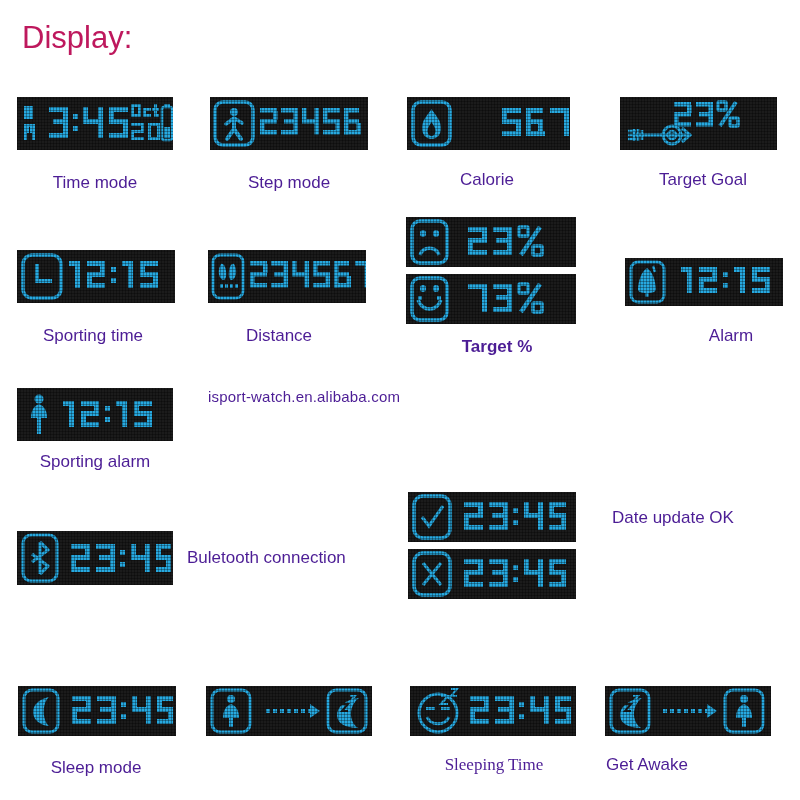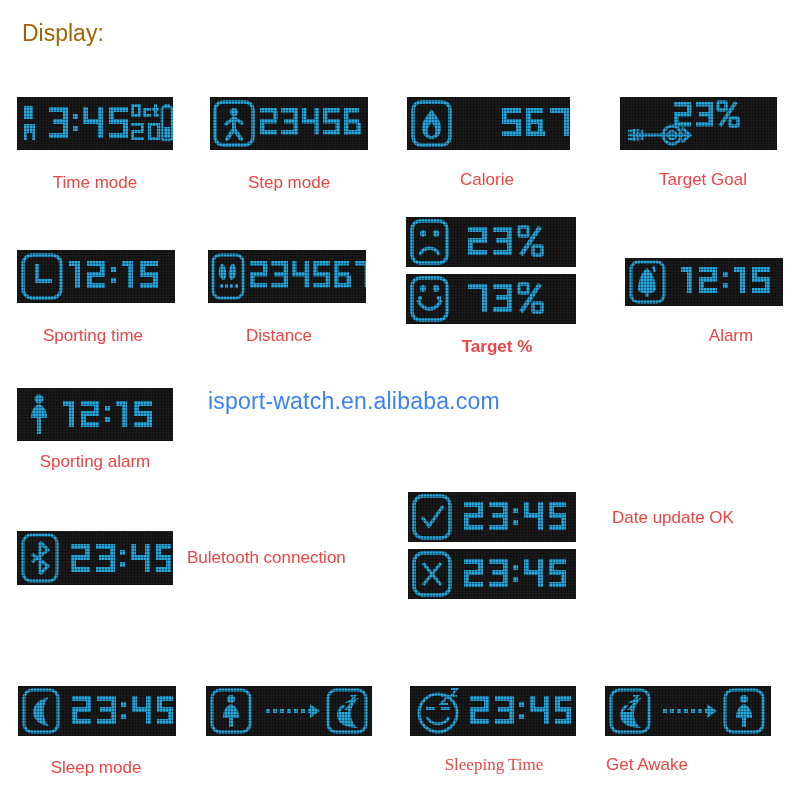--- a/index.html
+++ b/index.html
@@ -10,41 +10,41 @@
     font-family:"Liberation Sans",sans-serif;
     position:relative;
     overflow:hidden;
     -webkit-font-smoothing:antialiased;
   }
   .page{position:relative;width:800px;height:800px;}
 
   
   .heading{
     position:absolute;
-    font-size:23px;
+    font-size:31px;
     font-weight:400;
-    color:#a16207;
+    color:#be185d;
     letter-spacing:0px;
     white-space:nowrap;
   }
 
   
   .watermark{
     position:absolute;
-    font-size:23px;
-    color:#3b82f6;
+    font-size:15px;
+    color:#4c1d95;
     white-space:nowrap;
     letter-spacing:0.2px;
   }
 
   
   .caption{
     position:absolute;
     font-size:17px;
-    color:#ef4444;
+    color:#4c1d95;
     white-space:nowrap;
   }
   .caption.ctr{transform:translateX(-50%);}
 
   
   .lcd{
     position:absolute;
     background:#1b1b1b;
     display:flex;
     align-items:center;

